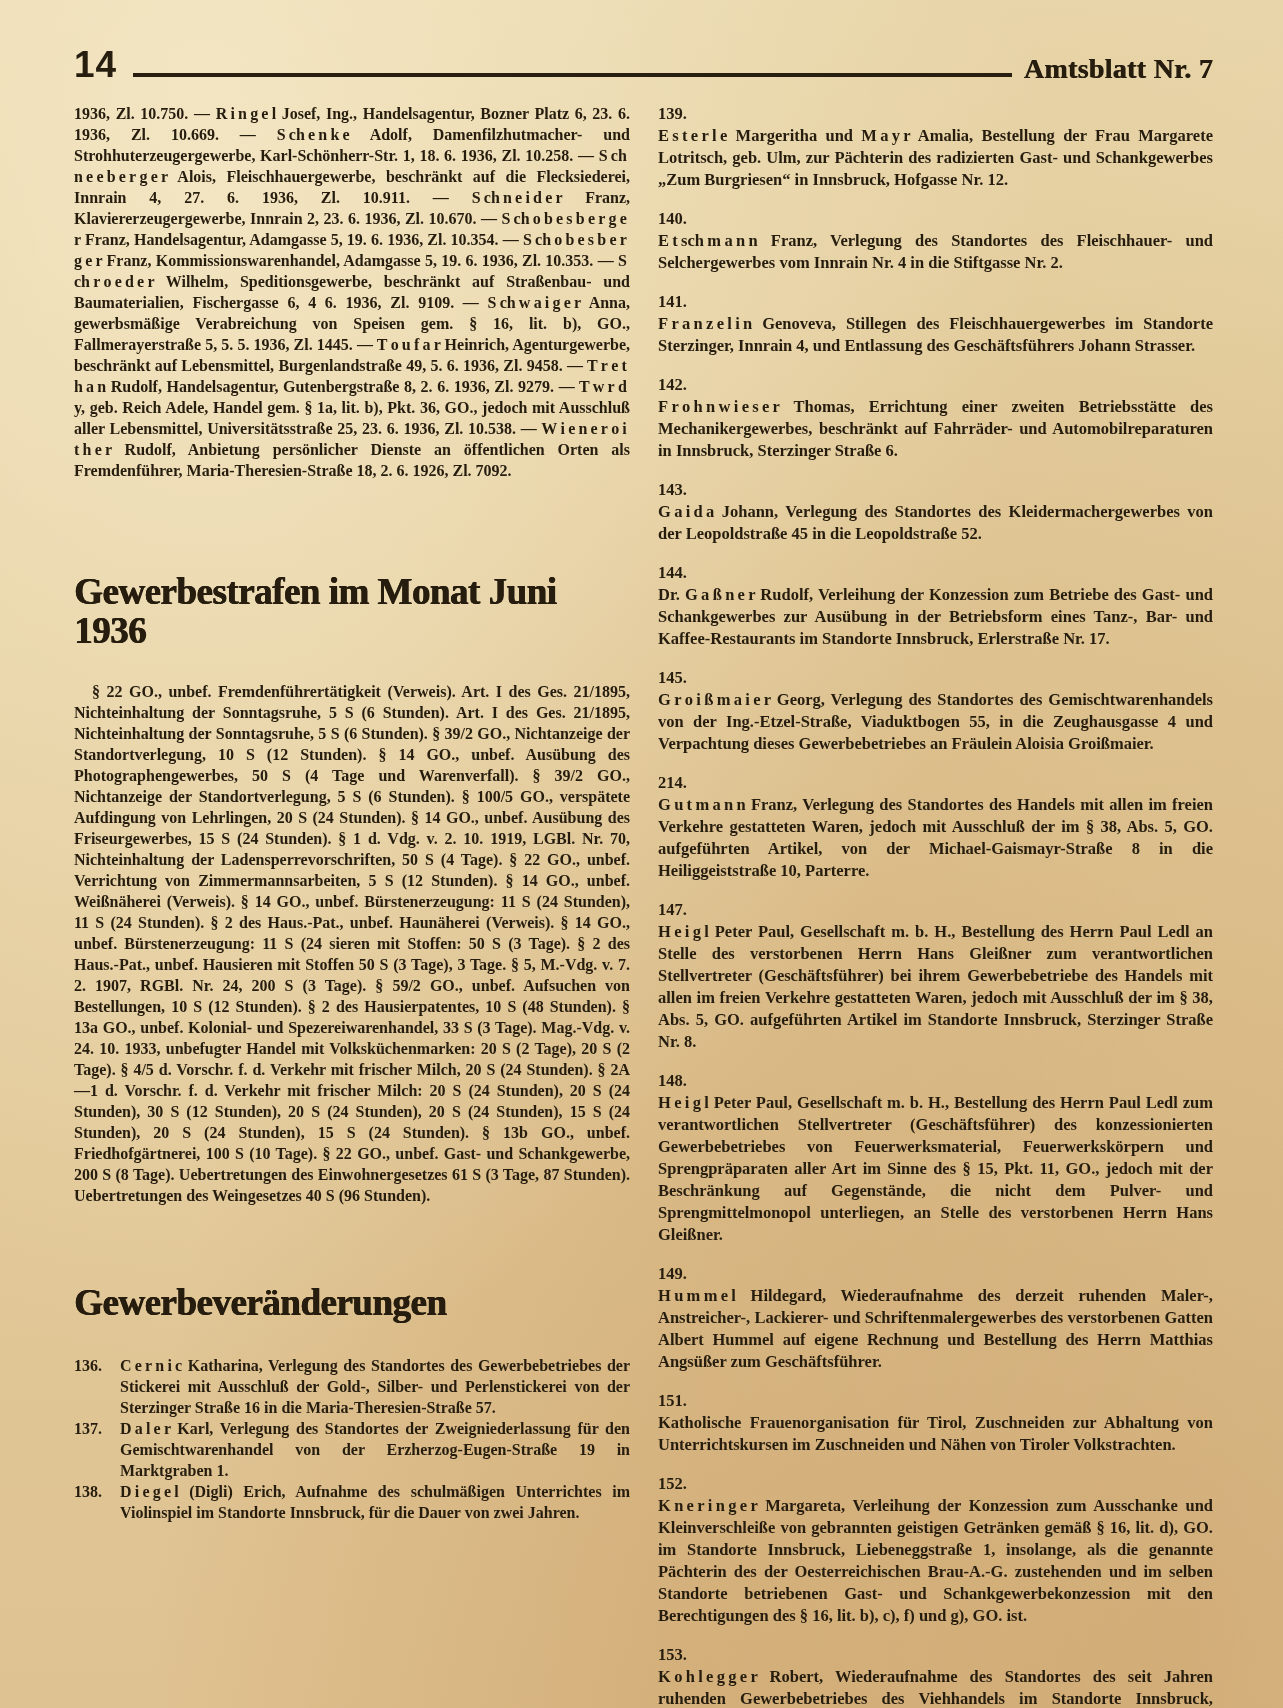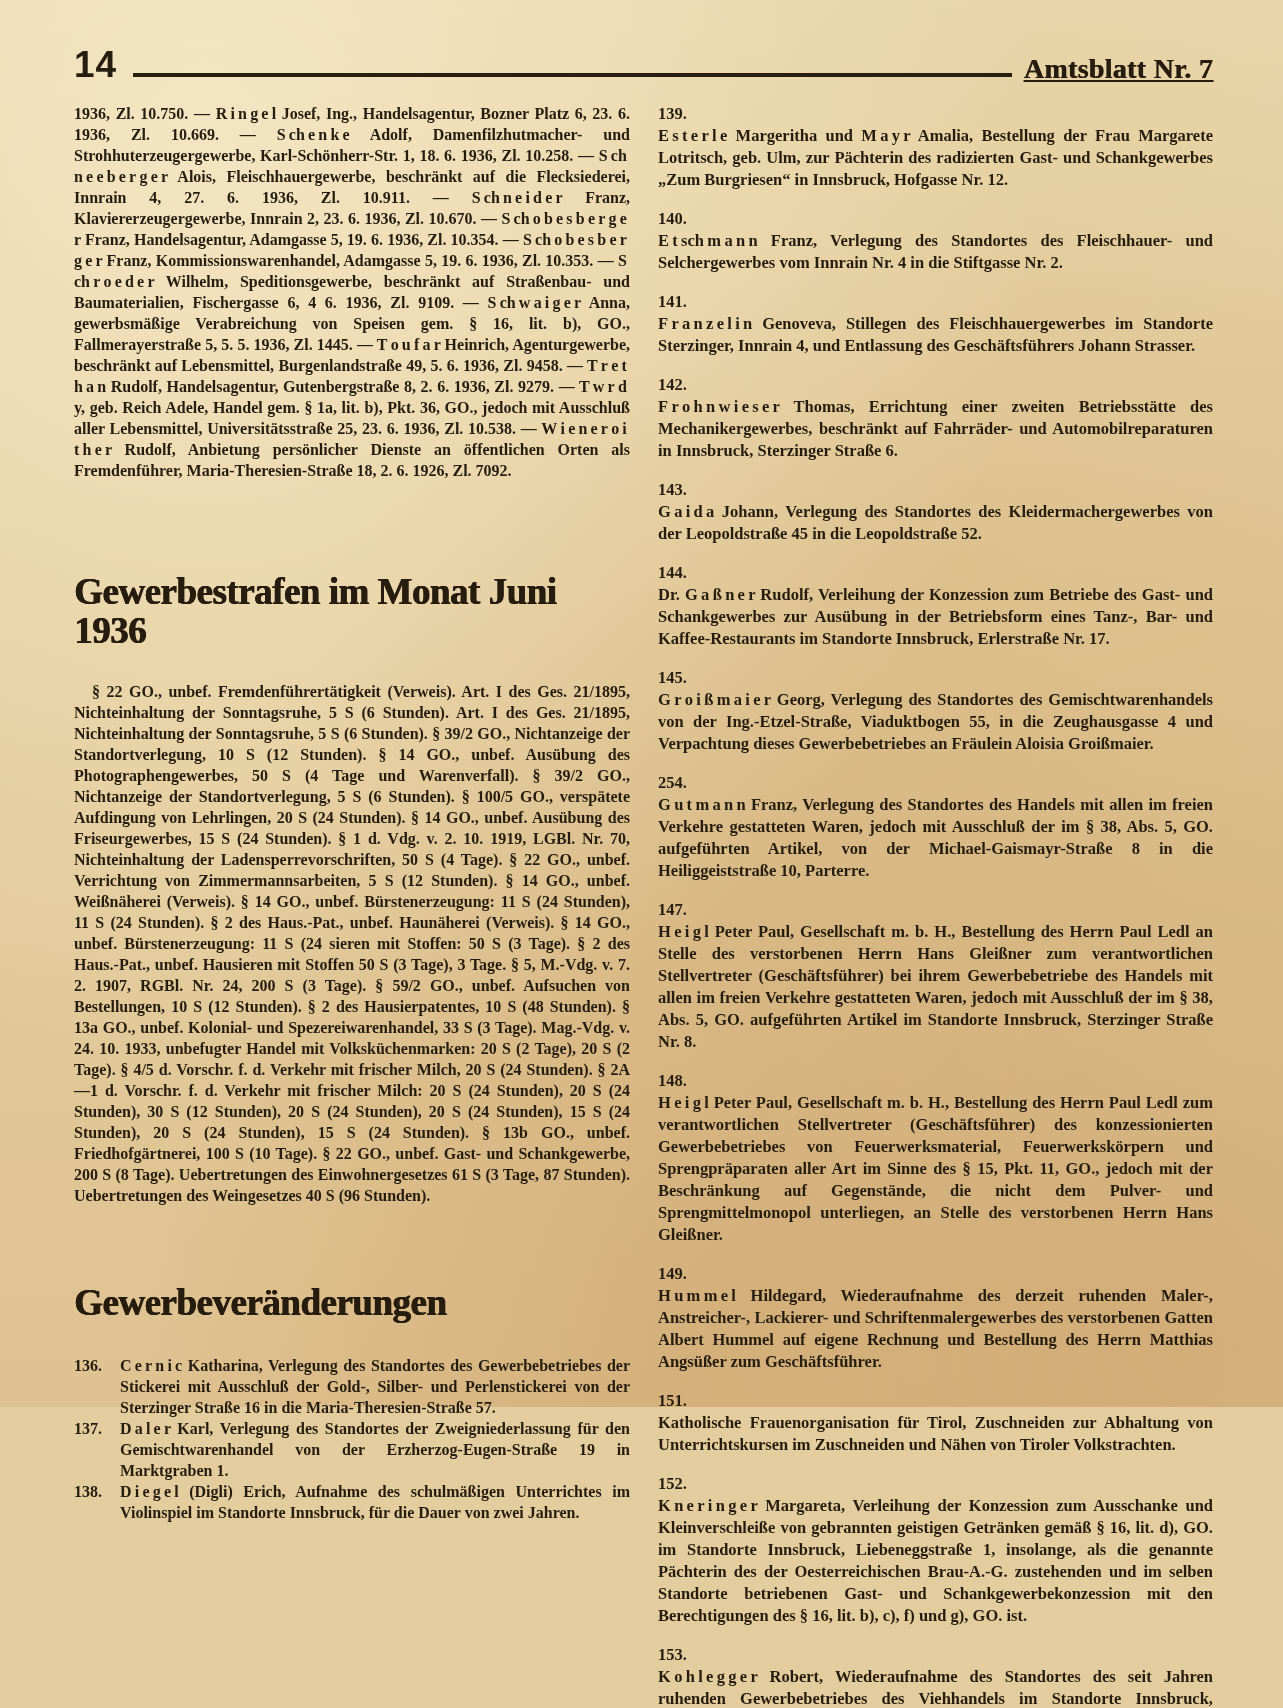--- a/index.html
+++ b/index.html
@@ -3,42 +3,41 @@
 <meta charset="utf-8">
 <style>
   html,body{margin:0;padding:0;}
   body{
     width:1283px;height:1708px;overflow:hidden;
     background:#e3cc9d;
     font-family:"Liberation Serif","DejaVu Serif",serif;
   }
   .page{
     position:relative;box-sizing:border-box;
-    width:1283px;height:1407px;
+    width:1283px;height:1708px;
     padding:46px 70px 0 74px;
     color:#261d0f;
     background:
       radial-gradient(ellipse at 16% 10%, rgba(255,246,220,0.50), transparent 55%),
       radial-gradient(ellipse at 92% 96%, rgba(176,120,58,0.28), transparent 62%),
       radial-gradient(ellipse at 55% 99%, rgba(196,146,84,0.20), transparent 55%),
       radial-gradient(ellipse at 75% 35%, rgba(214,176,116,0.18), transparent 50%),
       linear-gradient(180deg,#e8d6aa 0%, #e3cc9c 45%, #dfc291 100%);
   }
   
   .page-header{display:flex;align-items:flex-end;}
   .page-num{
     font-family:"Liberation Sans","DejaVu Sans",sans-serif;
     font-weight:bold;font-size:37px;line-height:1;letter-spacing:1px;
   }
   .header-rule{flex:1;height:0;border-bottom:4px solid #281f10;margin:0 12px 6px 16px;}
   .journal-title{
     font-weight:bold;font-size:28px;line-height:1;letter-spacing:0.3px;
     text-shadow:0.6px 0 currentColor;
     white-space:nowrap;
-    text-decoration:underline;
   }
   
   .columns{display:flex;gap:28px;margin-top:20px;}
   .col-left{flex:none;width:556px;}
   .col-right{flex:1;min-width:0;}
   
   .body-text{
     margin:0;text-align:justify;hyphens:auto;
     font-size:16px;line-height:21px;font-weight:bold;
   }
@@ -129,21 +128,21 @@
             <span class="entry-num">144.</span>
             <span class="entry-text">Dr. G a ß n e r Rudolf, Verleihung der Konzession zum Betriebe des Gast- und Schankgewerbes zur Ausübung in der Betriebsform eines Tanz-, Bar- und Kaffee-Restaurants im Standorte Innsbruck, Erlerstraße Nr. 17.</span>
           </div>
 
           <div class="entry">
             <span class="entry-num">145.</span>
             <span class="entry-text">G r o i ß m a i e r Georg, Verlegung des Standortes des Gemischtwarenhandels von der Ing.-Etzel-Straße, Viaduktbogen 55, in die Zeughausgasse 4 und Verpachtung dieses Gewerbebetriebes an Fräulein Aloisia Groißmaier.</span>
           </div>
 
           <div class="entry">
-            <span class="entry-num">254.</span>
+            <span class="entry-num">214.</span>
             <span class="entry-text">G u t m a n n Franz, Verlegung des Standortes des Handels mit allen im freien Verkehre gestatteten Waren, jedoch mit Ausschluß der im § 38, Abs. 5, GO. aufgeführten Artikel, von der Michael-Gaismayr-Straße 8 in die Heiliggeiststraße 10, Parterre.</span>
           </div>
 
           <div class="entry">
             <span class="entry-num">147.</span>
             <span class="entry-text">H e i g l Peter Paul, Gesellschaft m. b. H., Bestellung des Herrn Paul Ledl an Stelle des verstorbenen Herrn Hans Gleißner zum verantwortlichen Stellvertreter (Geschäftsführer) bei ihrem Gewerbebetriebe des Handels mit allen im freien Verkehre gestatteten Waren, jedoch mit Ausschluß der im § 38, Abs. 5, GO. aufgeführten Artikel im Standorte Innsbruck, Sterzinger Straße Nr. 8.</span>
           </div>
 
           <div class="entry">
             <span class="entry-num">148.</span>

